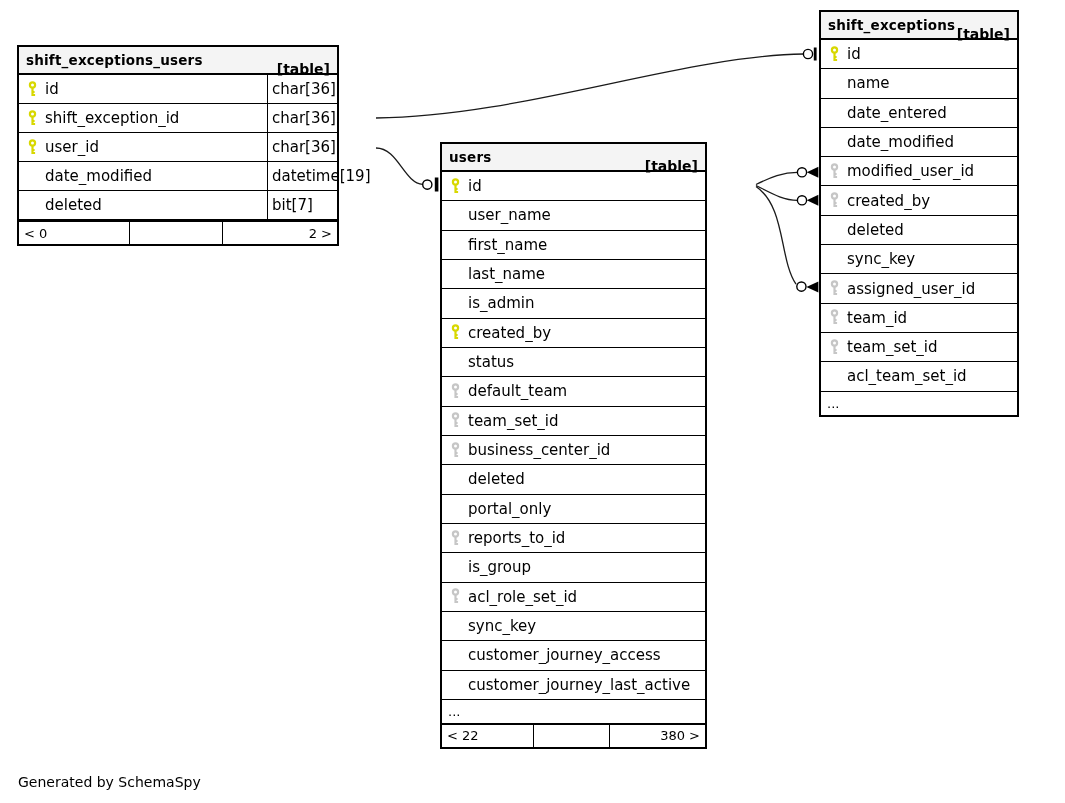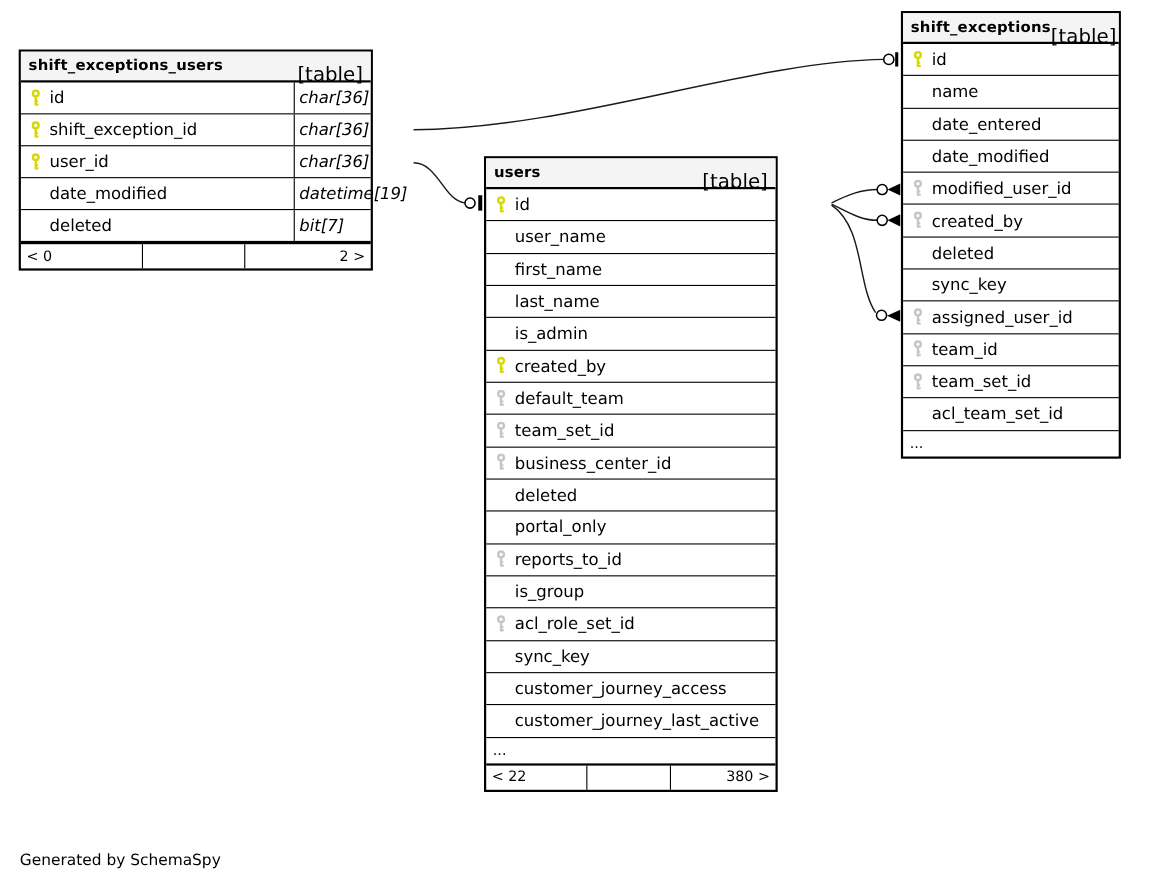--- a/index.html
+++ b/index.html
@@ -7,30 +7,30 @@
        font-family:"DejaVu Sans","Liberation Sans",sans-serif;color:#000;}
   .canvas{position:absolute;left:0;top:0;width:1065px;height:803px;}
   svg.edges{position:absolute;left:0;top:0;z-index:1;}
   .etable{position:absolute;background:#fff;border:2px solid #000;box-sizing:border-box;z-index:2;}
   .t1{left:17px;top:45px;width:322px;}
   .t2{left:440px;top:142px;width:267px;}
   .t3{left:819px;top:10px;width:200px;}
   .thead{height:28px;background:#f4f4f4;border-bottom:2px solid #000;
          display:flex;align-items:center;padding:0 7px;box-sizing:border-box;}
   .tname{font-weight:bold;font-size:13.5px;letter-spacing:.2px;}
-  .tbadge{margin-left:auto;font-size:18px;font-weight:normal;margin-top:17px;}
+  .tbadge{margin-left:auto;font-size:14px;font-weight:bold;margin-top:17px;}
   .row{display:flex;align-items:center;border-bottom:1px solid #000;box-sizing:border-box;font-size:15px;}
   .t1 .row{height:29px;}
   .t2 .row{height:29.33px;}
   .t3 .row{height:29.3px;}
   .keycell{width:26px;min-width:26px;display:flex;align-items:center;justify-content:center;}
   .colname{white-space:nowrap;overflow:hidden;}
   .t1 .colname{width:222px;min-width:222px;}
   .coltype{border-left:1px solid #000;align-self:stretch;flex:1;
-           display:flex;align-items:center;padding:0 4px;white-space:nowrap;font-style:italic;}
+           display:flex;align-items:center;padding:0 4px;white-space:nowrap;}
   .ellipsisrow{height:23px;display:flex;align-items:center;padding:0 6px;
                font-size:13px;box-sizing:border-box;}
   .tfoot{border-top:2px solid #000;height:24px;display:flex;align-items:stretch;
          font-size:13px;box-sizing:border-box;}
   .fl{width:35%;border-right:1px solid #000;display:flex;align-items:center;
       padding:0 5px;box-sizing:border-box;}
   .fm{width:29%;border-right:1px solid #000;box-sizing:border-box;}
   .fr{flex:1;display:flex;align-items:center;justify-content:flex-end;
       padding:0 5px;box-sizing:border-box;}
   .note{position:absolute;left:18px;top:774px;font-size:14px;z-index:2;}
@@ -166,20 +166,24 @@
           <span class="keycell">
             <svg width="11" height="17" viewBox="0 0 11 17">
               <circle cx="5.5" cy="4" r="2.6" fill="none" stroke="#d8d800" stroke-width="2.2"></circle>
               <path d="M5.5 6.5 L5.5 15" stroke="#d8d800" stroke-width="2.2" fill="none"></path>
               <path d="M5.5 14 L8.1 14 M5.5 11 L7.6 11" stroke="#d8d800" stroke-width="1.8" fill="none"></path>
             </svg>
           </span>
           <span class="colname">created_by</span>
         </div>
         <div class="row">
+          <span class="keycell"></span>
+          <span class="colname">status</span>
+        </div>
+        <div class="row">
           <span class="keycell">
             <svg width="11" height="17" viewBox="0 0 11 17">
               <circle cx="5.5" cy="4" r="2.6" fill="none" stroke="#c6c6c6" stroke-width="2.2"></circle>
               <path d="M5.5 6.5 L5.5 15" stroke="#c6c6c6" stroke-width="2.2" fill="none"></path>
               <path d="M5.5 14 L8.1 14 M5.5 11 L7.6 11" stroke="#c6c6c6" stroke-width="1.8" fill="none"></path>
             </svg>
           </span>
           <span class="colname">default_team</span>
         </div>
         <div class="row">

